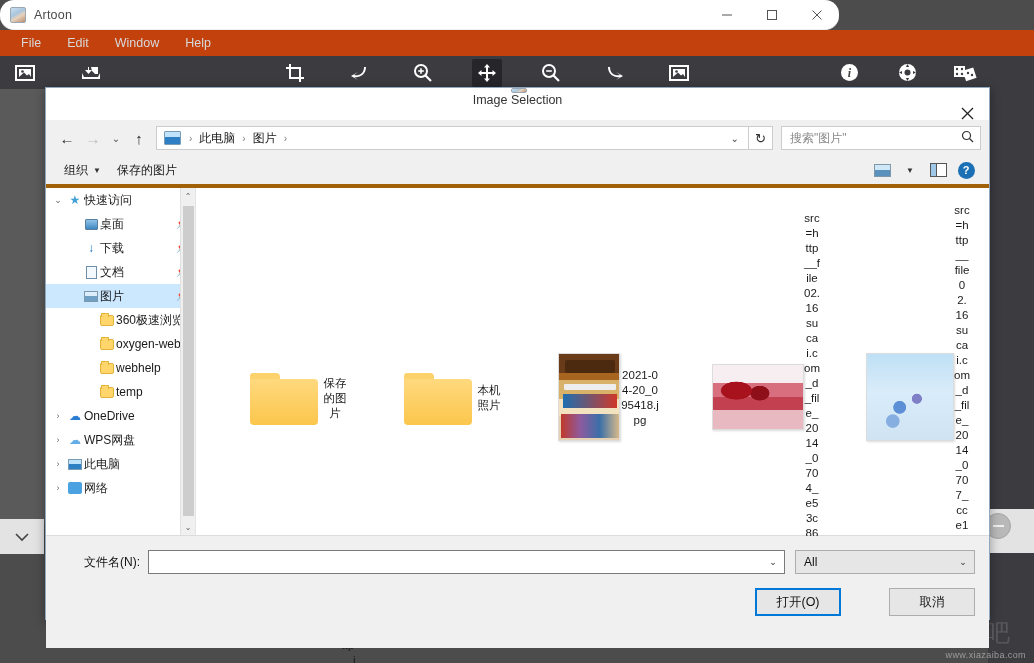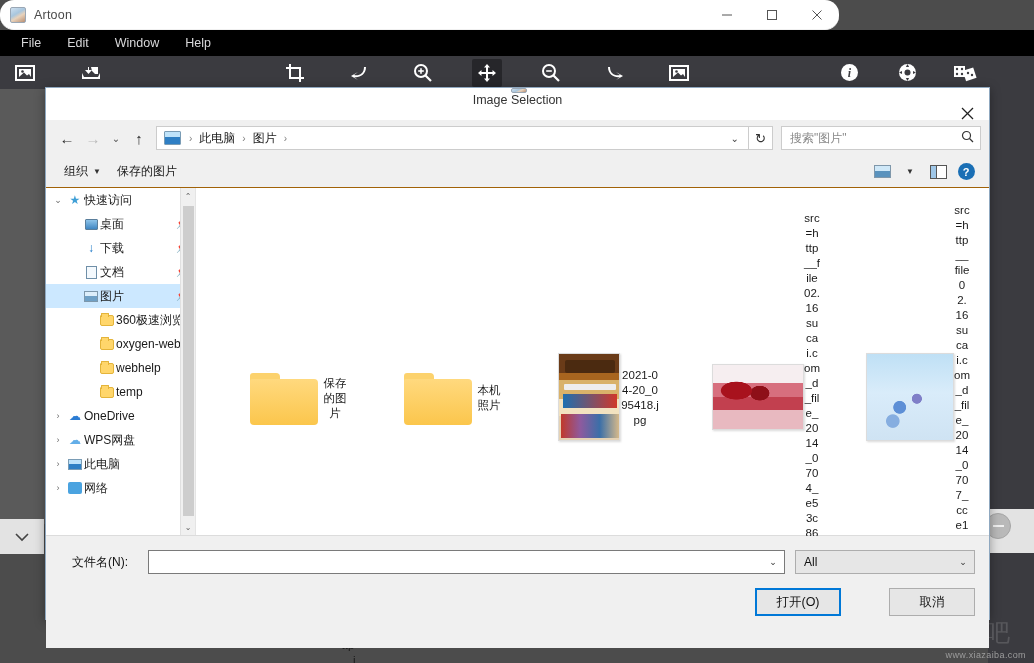--- a/index.html
+++ b/index.html
@@ -31,21 +31,21 @@
   .app-title { font-size: 12.5px; color: #4a4a4a; letter-spacing: .2px; }
   .win-controls { margin-left: auto; display: flex; height: 30px; }
   .win-btn {
     width: 45px; height: 30px; display: flex; align-items: center; justify-content: center;
     color: #555; font-size: 12px; cursor: default;
   }
   .win-btn svg { display: block; }
 
   .app-menubar {
     position: absolute; left: 0; top: 30px; width: 1034px; height: 26px;
-    background: #000000; display: flex; align-items: center; padding-left: 8px;
+    background: #c2410c; display: flex; align-items: center; padding-left: 8px;
   }
   .menu-item {
     color: #d8d8da; font-size: 12.5px; padding: 4px 13px; cursor: default;
   }
 
   .app-toolbar {
     position: absolute; left: 0; top: 56px; width: 1034px; height: 33px;
     background: #3b3b40;
     display: flex; align-items: center;
   }
@@ -161,21 +161,21 @@
     border: 1px solid #cccccc; display: flex; align-items: center; padding: 0 6px;
   }
   .search-box input {
     flex: 1; border: none; outline: none; font-size: 12px; color: #333;
     font-family: inherit; background: transparent; min-width: 0;
   }
   .search-box input::placeholder { color: #8a8a8a; }
 
   .dlg-cmdbar {
     height: 32px; background: #f0f0f0; display: flex; align-items: center;
-    padding: 0 10px; border-bottom: 1px solid #a16207;
+    padding: 0 10px; border-bottom: 4px solid #a16207;
   }
   .cmd-item { font-size: 12px; color: #1a1a1a; padding: 4px 8px; display:flex; align-items:center; gap:5px;}
   .cmd-caret { font-size: 8px; color: #333; }
   .cmd-right { margin-left: auto; display: flex; align-items: center; gap: 2px; }
   .cmd-ico {
     width: 26px; height: 24px; display: flex; align-items: center; justify-content: center;
   }
   .viewico {
     width: 17px; height: 13px;
     background: linear-gradient(#cfe8f8 0 45%, #5a92bd 45% 100%);
@@ -257,21 +257,21 @@
   .folder-big .tab {
     position: absolute; left: 0; top: 4px; width: 30px; height: 10px;
     background: #fcd26d; border-radius: 3px 4px 0 0;
   }
 
   
   .dlg-footer {
     height: 112px; background: #f0f0f0; position: relative;
   }
   .fn-row { display: flex; align-items: center; padding: 14px 14px 0 14px; }
-  .fn-label { font-size: 12px; color: #111; width: 88px; text-align: center; padding-right: 8px; }
+  .fn-label { font-size: 12px; color: #111; width: 88px; text-align: right; padding-right: 8px; }
   .fn-input {
     flex: 1; height: 24px; background: #fff; border: 1px solid #7a7a7a;
     display: flex; align-items: center; padding: 0 2px 0 6px;
   }
   .fn-input input {
     flex: 1; border: none; outline: none; font-size: 12px; font-family: inherit;
     background: transparent; min-width: 0;
   }
   .fn-caret { width: 18px; text-align: center; font-size: 9px; color: #333; }
   .filter-select {

